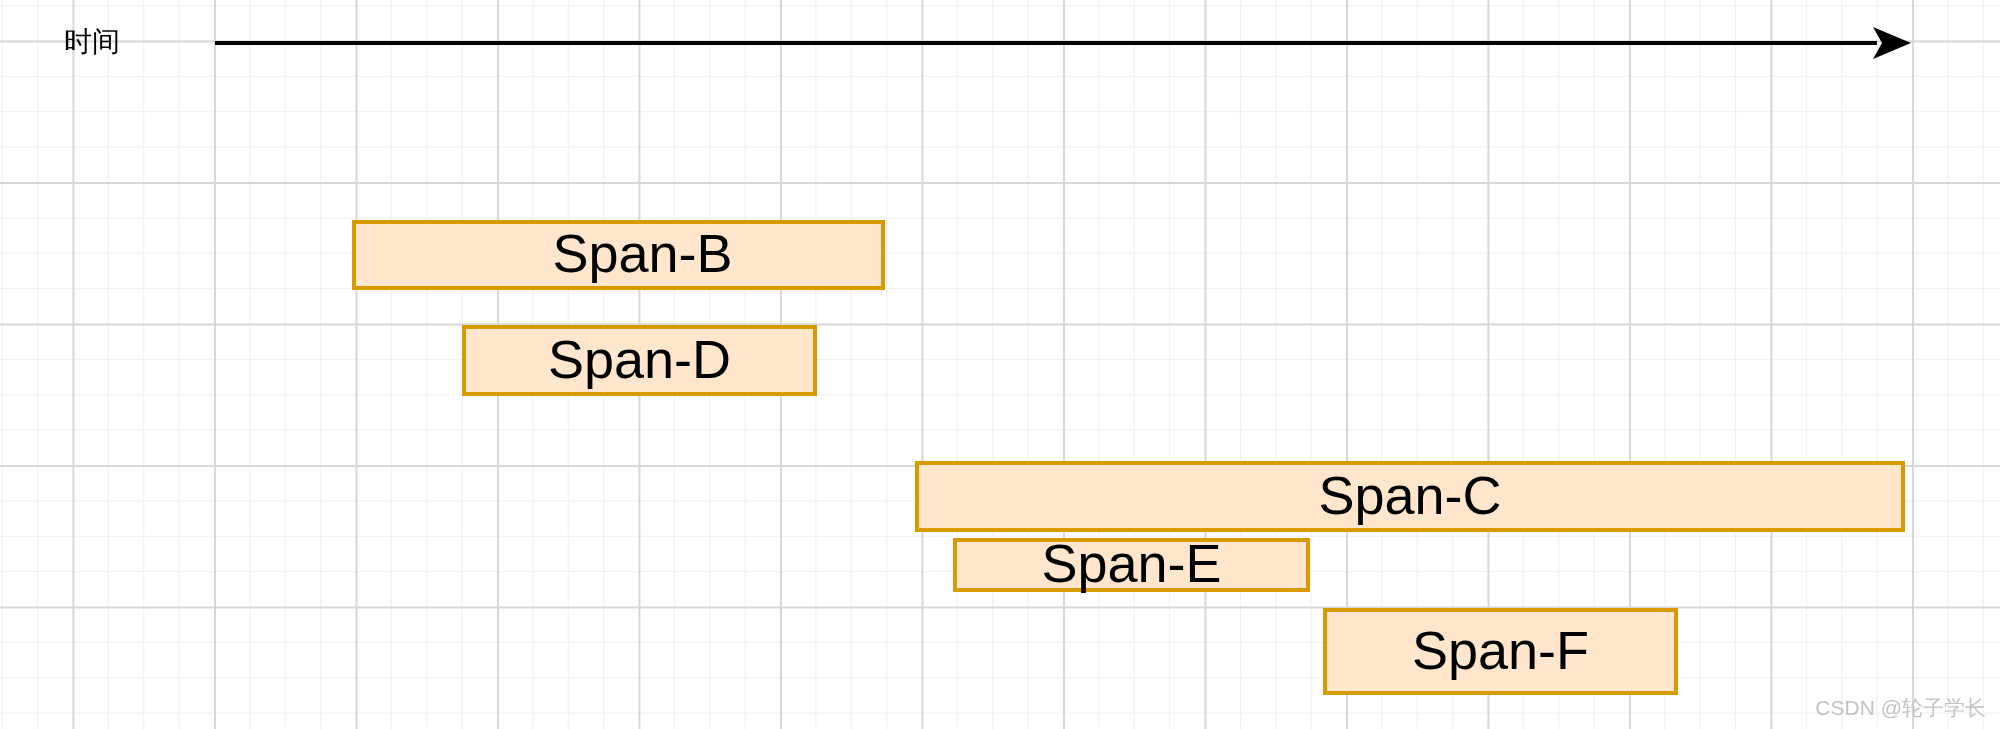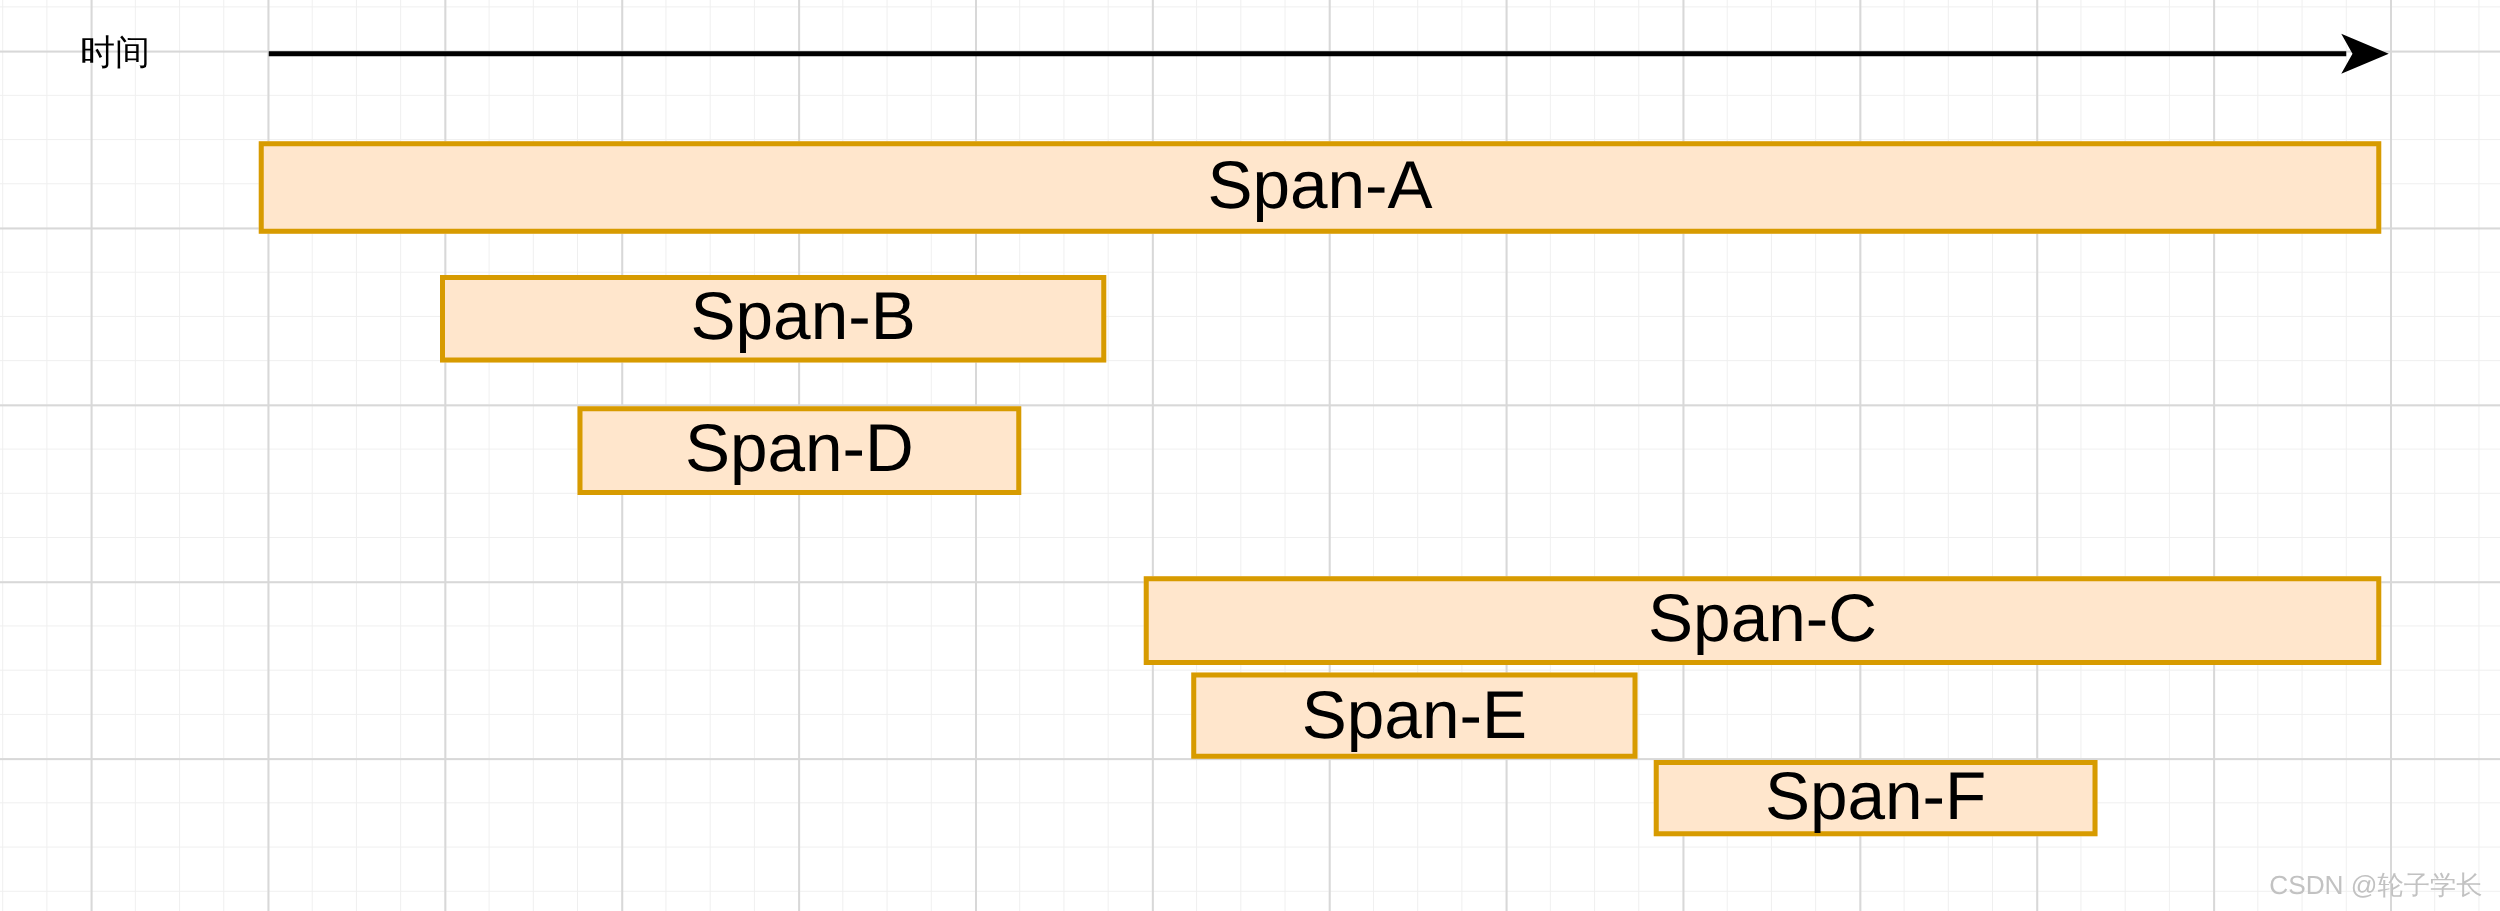--- a/index.html
+++ b/index.html
@@ -81,39 +81,36 @@
 
 <div class="canvas">
 
   <div class="time-label">时间</div>
 
   <svg class="arrow-svg" viewBox="0 0 1700 36" xmlns="http://www.w3.org/2000/svg">
     <line x1="2" y1="18" x2="1664" y2="18" stroke="#000000" stroke-width="4"></line>
     <polygon points="1660,2 1698,18 1660,34 1669,18" fill="#000000"></polygon>
   </svg>
 
-  <div class="span-bar" style="left: 207px; top: 113px; width: 1698px; height: 74px; background: rgb(255, 230, 204); border-color: rgb(215, 155, 0);">
-    <span class="span-label">Span-A</span>
-  </div>
 
   <div class="span-bar" style="left: 352px; top: 220px; width: 533px; height: 70px; background: rgb(255, 230, 204); border-color: rgb(215, 155, 0); padding-left: 48px;">
     <span class="span-label">Span-B</span>
   </div>
 
   <div class="span-bar" style="left: 462px; top: 325px; width: 355px; height: 71px; background: rgb(255, 230, 204); border-color: rgb(215, 155, 0);">
     <span class="span-label">Span-D</span>
   </div>
 
   <div class="span-bar" style="left: 915px; top: 430px; width: 990px; height: 71px; background: rgb(255, 230, 204); border-color: rgb(215, 155, 0); margin-top: 31px;">
     <span class="span-label">Span-C</span>
   </div>
 
-  <div class="span-bar" style="left: 953px; top: 538px; width: 357px; height: 69px; background: rgb(255, 230, 204); border-color: rgb(215, 155, 0); align-items: flex-end;">
+  <div class="span-bar" style="left: 953px; top: 538px; width: 357px; height: 54px; background: rgb(255, 230, 204); border-color: rgb(215, 155, 0);">
     <span class="span-label">Span-E</span>
   </div>
 
-  <div class="span-bar" style="left: 1323px; top: 608px; width: 355px; height: 61px; background: rgb(255, 230, 204); border-color: rgb(215, 155, 0);">
+  <div class="span-bar" style="left: 1323px; top: 608px; width: 355px; height: 87px; background: rgb(255, 230, 204); border-color: rgb(215, 155, 0);">
     <span class="span-label">Span-F</span>
   </div>
 
   <div class="watermark">CSDN @轮子学长</div>
 
 </div>
 
 </body></html>

